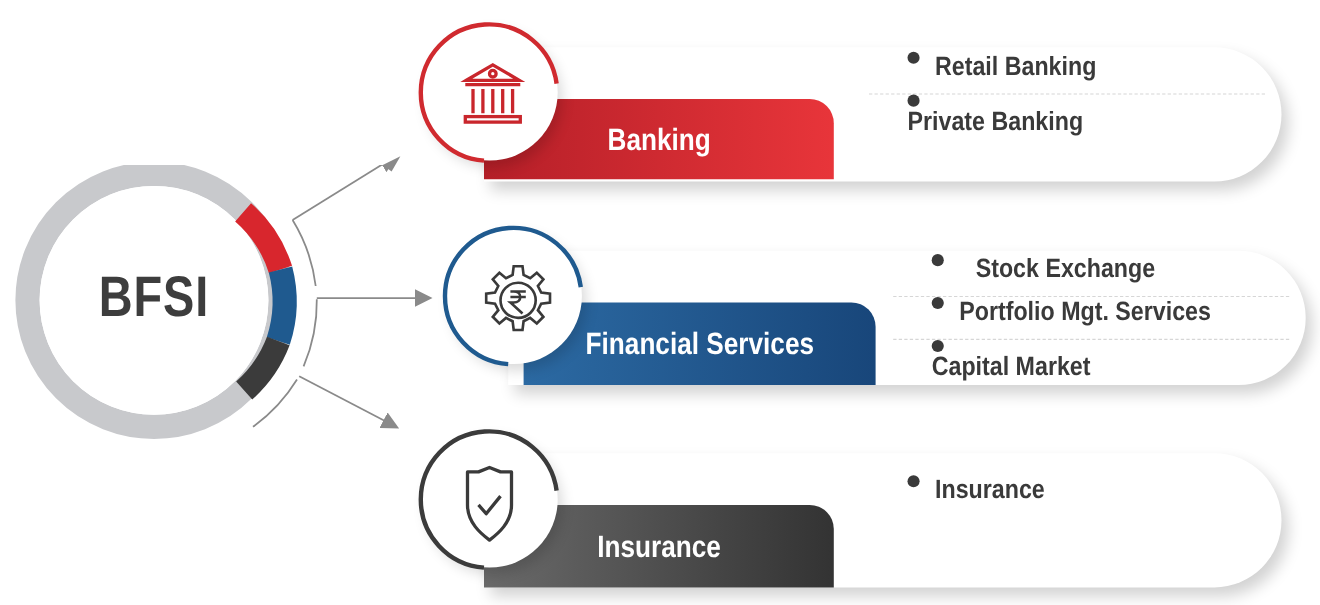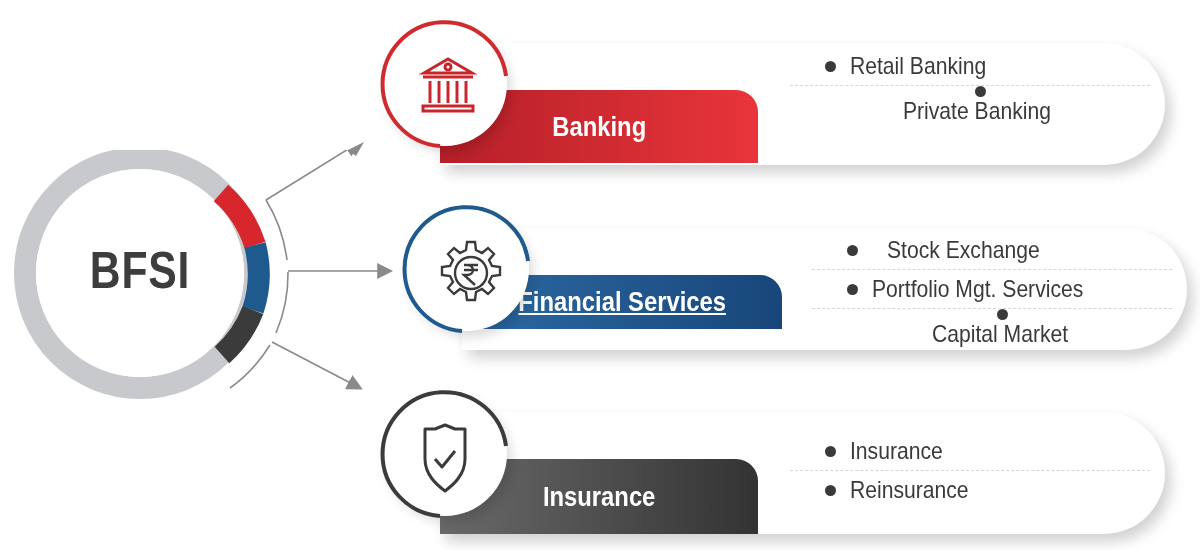--- a/index.html
+++ b/index.html
@@ -26,23 +26,24 @@
     display: flex; align-items: center; justify-content: center;
   }
   .badge span { display: inline-block; transform: scaleX(0.85); font-size: 28px; }
   .icon-circle {
     position: absolute; border-radius: 50%; background: #fff;
     box-shadow: 4px 6px 12px rgba(0,0,0,0.15);
   }
   .ring-svg { position: absolute; }
   .list { position: absolute; }
   .list-item {
-    display: flex; align-items: center; height: 38px;
+    display: flex; align-items: flex-start; height: 38px;
     font-size: 24px; color: #3a3a3a;
     border-bottom: 1px dashed #d6d6d6;
+    font-weight: bold;
   }
   .list-item:last-child { border-bottom: none; }
   .list-item .dot {
     width: 11px; height: 11px; border-radius: 50%; background: #3a3a3a;
     margin-right: 14px; flex: none;
   }
   .list-item .txt { display: inline-block; transform: scaleX(0.88); transform-origin: left center; white-space: nowrap; }
 </style>
 </head>
 <body>
@@ -101,21 +102,21 @@
     <span class="dot"></span>
     <span class="txt">Retail Banking</span>
   </div>
   <div class="list-item" style="padding-left:35px;flex-direction:column;">
     <span class="dot"></span>
     <span class="txt">Private Banking</span>
   </div>
 </div>
 
 <div class="card" style="left:462px;top:228px;width:725px;height:122px;"></div>
-<div class="badge" style="left:462px;top:275px;width:320px;height:54px;background:linear-gradient(90deg,#2c6aa3,#18467a);text-decoration:underline;">
+<div class="badge" style="left:476px;top:275px;width:320px;height:75px;background:linear-gradient(90deg,#2c6aa3,#18467a);">
   <span>Financial Services</span>
 </div>
 <div class="icon-circle" style="left:405px;top:207px;width:124px;height:124px;"></div>
 <svg class="ring-svg" style="left:400px;top:201px;width:136px;height:136px;" viewBox="0 0 136 136">
   <path d="M62,130 A62,62 0 1 1 128,60" fill="none" stroke="#1f5a8f" stroke-width="4"></path>
 </svg>
 <svg class="abs" style="left:436px;top:238px;width:70px;height:70px;" viewBox="0 0 70 70">
   <g fill="none" stroke="#3a3a3a" stroke-width="2.4">
     <path d="M31,4 h8 l1,8 l6,3 l6,-5 l6,6 l-5,6 l3,6 l8,1 v8 l-8,1 l-3,6 l5,6 l-6,6 l-6,-5 l-6,3 l-1,8 h-8 l-1,-8 l-6,-3 l-6,5 l-6,-6 l5,-6 l-3,-6 l-8,-1 v-8 l8,-1 l3,-6 l-5,-6 l6,-6 l6,5 l6,-3 z"></path>
     <circle cx="35" cy="35" r="16"></circle>
@@ -149,17 +150,13 @@
   <g fill="none" stroke="#3a3a3a" stroke-width="3" stroke-linejoin="round">
     <path d="M10,6 L20,6 L30,2 L40,6 L50,6 L50,36 C50,52 38,62 30,68 C22,62 10,52 10,36 Z"></path>
     <path d="M20,36 L27,44 L40,28"></path>
   </g>
 </svg>
 <div class="list" style="left:790px;top:432px;width:360px;">
   <div class="list-item" style="padding-left:35px;">
     <span class="dot"></span>
     <span class="txt">Insurance</span>
   </div>
-  <div class="list-item" style="padding-left:35px;">
-    <span class="dot"></span>
-    <span class="txt">Reinsurance</span>
-  </div>
 </div>
 
 </body></html>

